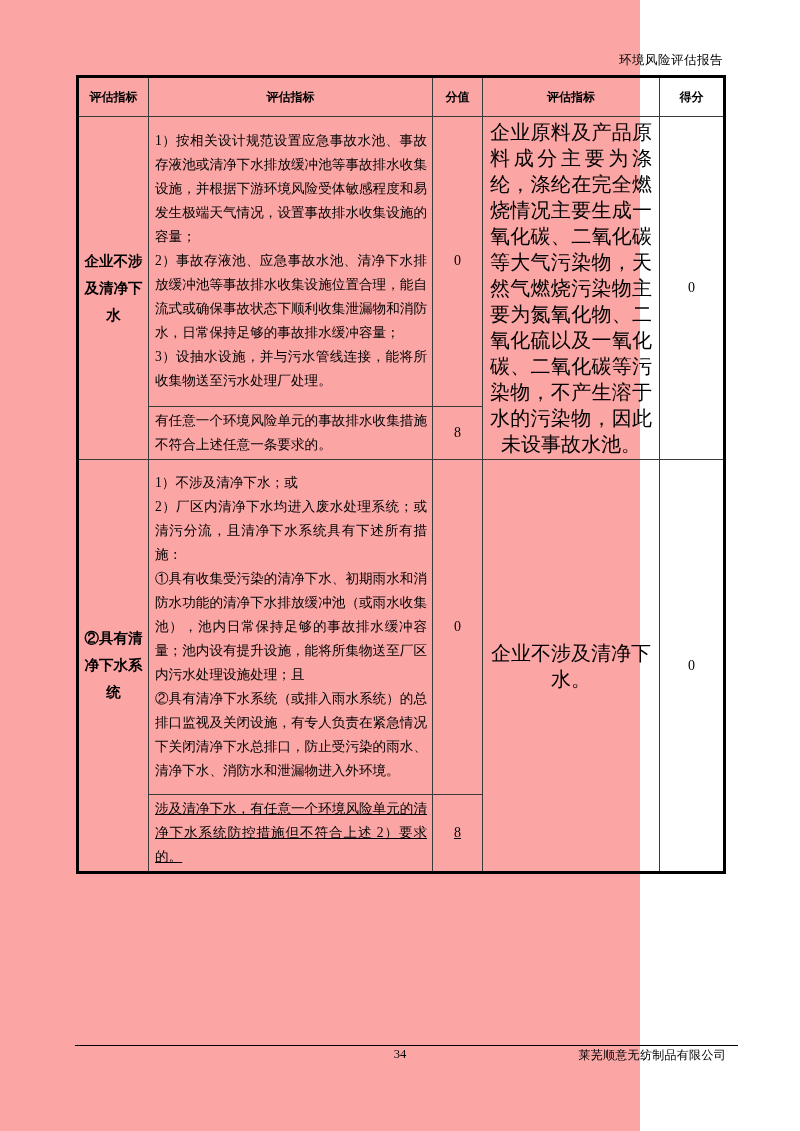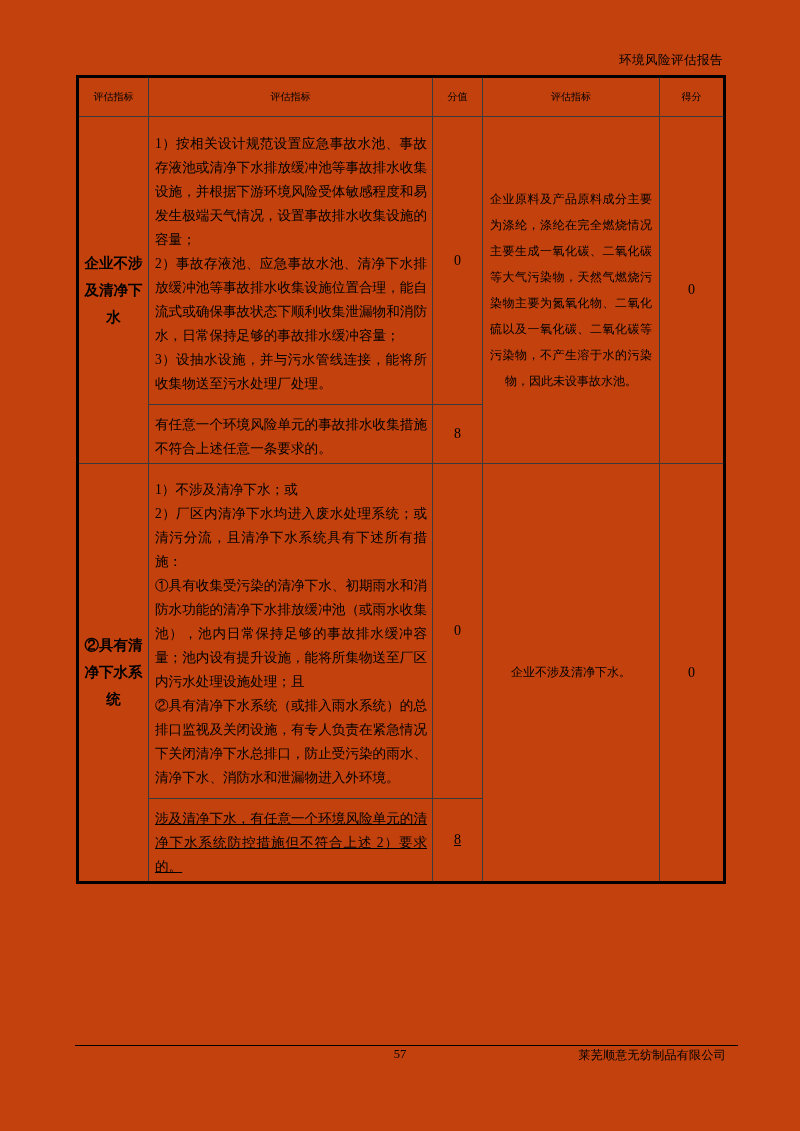--- a/index.html
+++ b/index.html
@@ -8,23 +8,23 @@
     background: #ffffff;
     width: 800px;
     height: 1131px;
     font-family: "Liberation Serif", "DejaVu Serif", serif;
     color: #000000;
     position: relative;
     overflow: hidden;
   }
   .page {
     position: relative;
-    width: 800px;
+    width: 640px;
     height: 1131px;
-    background: #c2410c;
+    background: #fca5a5;
   }
   .page-header {
     position: absolute;
     top: 52px;
     left: 76px;
     width: 647px;
     text-align: right;
     font-size: 12.5px;
     letter-spacing: 0.5px;
   }
@@ -38,56 +38,55 @@
     border: 3px solid #000000;
   }
   table.assessment th,
   table.assessment td {
     border: 1px solid #3a3a3a;
     vertical-align: middle;
     overflow: hidden;
   }
   th.col-head {
     height: 38px;
-    font-weight: normal;
-    font-size: 10px;
+    font-weight: bold;
+    font-size: 12px;
     text-align: center;
     padding: 0;
   }
   td.indicator-cell {
     font-size: 14.5px;
     font-weight: bold;
     text-align: center;
     line-height: 27px;
     padding: 0 4px;
   }
   td.basis-cell {
     font-size: 13.6px;
     line-height: 24px;
-    padding: 8px 5px 2px 6px;
+    padding: 2px 5px 2px 6px;
     text-align: justify;
     white-space: pre-line;
     vertical-align: middle;
   }
   td.score-cell {
     font-size: 14px;
     text-align: center;
     padding: 0;
   }
   td.enterprise-cell {
-    font-size: 12px;
+    font-size: 20px;
     line-height: 26px;
     padding: 2px 7px;
     text-align: justify;
     text-align-last: center;
     vertical-align: middle;
   }
   td.enterprise-cell.single {
-    text-align: right;
-    font-family: Liberation Mono, monospace;
+    text-align: center;
   }
   tr.row-tall-1 { height: 288px; }
   tr.row-short-1 { height: 52px; }
   tr.row-tall-2 { height: 335px; }
   tr.row-short-2 { height: 75px; text-decoration: underline; }
   .page-footer {
     position: absolute;
     left: 75px;
     top: 1045px;
     width: 663px;
@@ -160,17 +159,17 @@
         <td class="score-cell" rowspan="2">0</td>
       </tr>
       <tr class="row-short-2">
         <td class="basis-cell">涉及清净下水，有任意一个环境风险单元的清净下水系统防控措施但不符合上述 2）要求的。</td>
         <td class="score-cell">8</td>
       </tr>
     </tbody>
   </table>
 
   <div class="page-footer">
-    <span class="page-num">57</span>
+    <span class="page-num">34</span>
     <span class="company">莱芜顺意无纺制品有限公司</span>
   </div>
 
 </div>
 
 </body></html>

